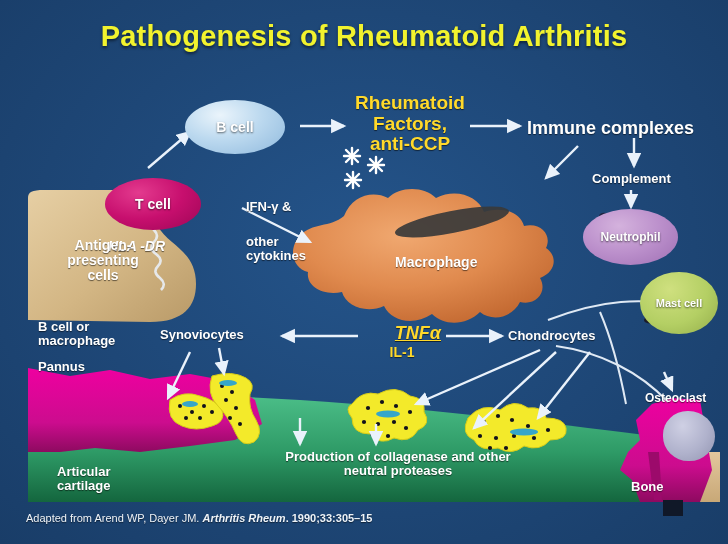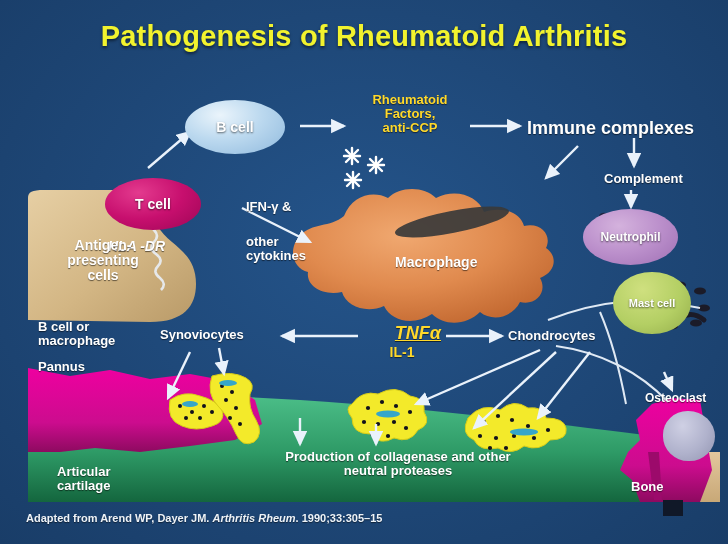--- a/index.html
+++ b/index.html
@@ -27,52 +27,52 @@
 
   #bcell{left:185px;top:100px;width:100px;height:54px;border-radius:50%;
     background:radial-gradient(ellipse at 35% 28%, #eaf4fb 0%, #bcd9ef 45%, #8fb9dd 100%);
     font-size:14px;}
   #tcell{left:105px;top:178px;width:96px;height:52px;border-radius:50%;
     background:radial-gradient(ellipse at 35% 28%, #e33a8e 0%, #c70f6e 50%, #9c0655 100%);
     font-size:14px;}
   #neutrophil{left:583px;top:209px;width:95px;height:56px;border-radius:50%;
     background:radial-gradient(ellipse at 38% 30%, #d4b2dd 0%, #bb8fcb 50%, #9e6fb3 100%);
     font-size:12px;}
-  #mastcell{left:613px;top:272px;width:78px;height:62px;border-radius:50%;
+  #mastcell{left:640px;top:272px;width:78px;height:62px;border-radius:50%;
     background:radial-gradient(ellipse at 38% 28%, #cfe07f 0%, #b4cf64 55%, #93ad4a 100%);
     font-size:11px;}
   #osteoclast{left:663px;top:411px;width:52px;height:50px;border-radius:48% 52% 50% 50%;
     background:radial-gradient(ellipse at 38% 30%, #cfd0e4 0%, #b0b2cc 55%, #9294b0 100%);}
 
   #macrophage-label{left:395px;top:255px;font-size:14px;}
 
   
-  #rf-label{left:350px;top:93px;width:120px;font-size:13px;text-align:center;}
+  #rf-label{left:350px;top:93px;width:120px;font-size:19px;text-align:center;}
   #ic-label{left:527px;top:119px;font-size:18px;}
-  #comp-label{left:592px;top:172px;font-size:13px;margin-left:12px;}
+  #comp-label{left:592px;top:172px;font-size:13px;}
   #ifn-label{left:246px;top:200px;font-size:13px;}
   #cyto-label{left:246px;top:235px;font-size:13px;}
   #hla-label{left:108px;top:239px;font-size:14px;font-style:italic;}
   #apc-label{left:53px;top:238px;width:100px;font-size:14px;text-align:center;}
   #bcellmac-label{left:38px;top:320px;width:110px;font-size:13px;}
   #pannus-label{left:38px;top:360px;font-size:13px;}
   #syn-label{left:160px;top:328px;font-size:13px;text-align:right;}
   #chondro-label{left:508px;top:329px;font-size:13px;}
   #tnf-label{left:363px;top:324px;width:78px;font-size:18px;text-align:right;
              font-style:italic;text-decoration:underline;}
   #il1-label{left:363px;top:345px;width:78px;font-size:14px;text-align:center;}
   #prod-label{left:268px;top:450px;width:260px;font-size:13px;text-align:center;}
   #artic-label{left:57px;top:465px;width:80px;font-size:13px;}
   #bone-label{left:631px;top:480px;font-size:13px;}
   #osteo-label{left:645px;top:392px;font-size:12px;}
 
   #citation{position:absolute;left:26px;top:512px;font-size:11px;color:#eef3f8;
             font-weight:bold;text-shadow:0 1px 1px rgba(0,0,0,.5);}
   #citation i{font-style:italic;}
-  #citation .norm{font-weight:bold;}
+  #citation .norm{font-weight:normal;}
 </style>
 </head>
 <body>
 
 <div id="slide">
 
   <div id="title">Pathogenesis of Rheumatoid Arthritis</div>
 
   <svg id="svg-layer" viewBox="0 0 728 544">
     <defs>

